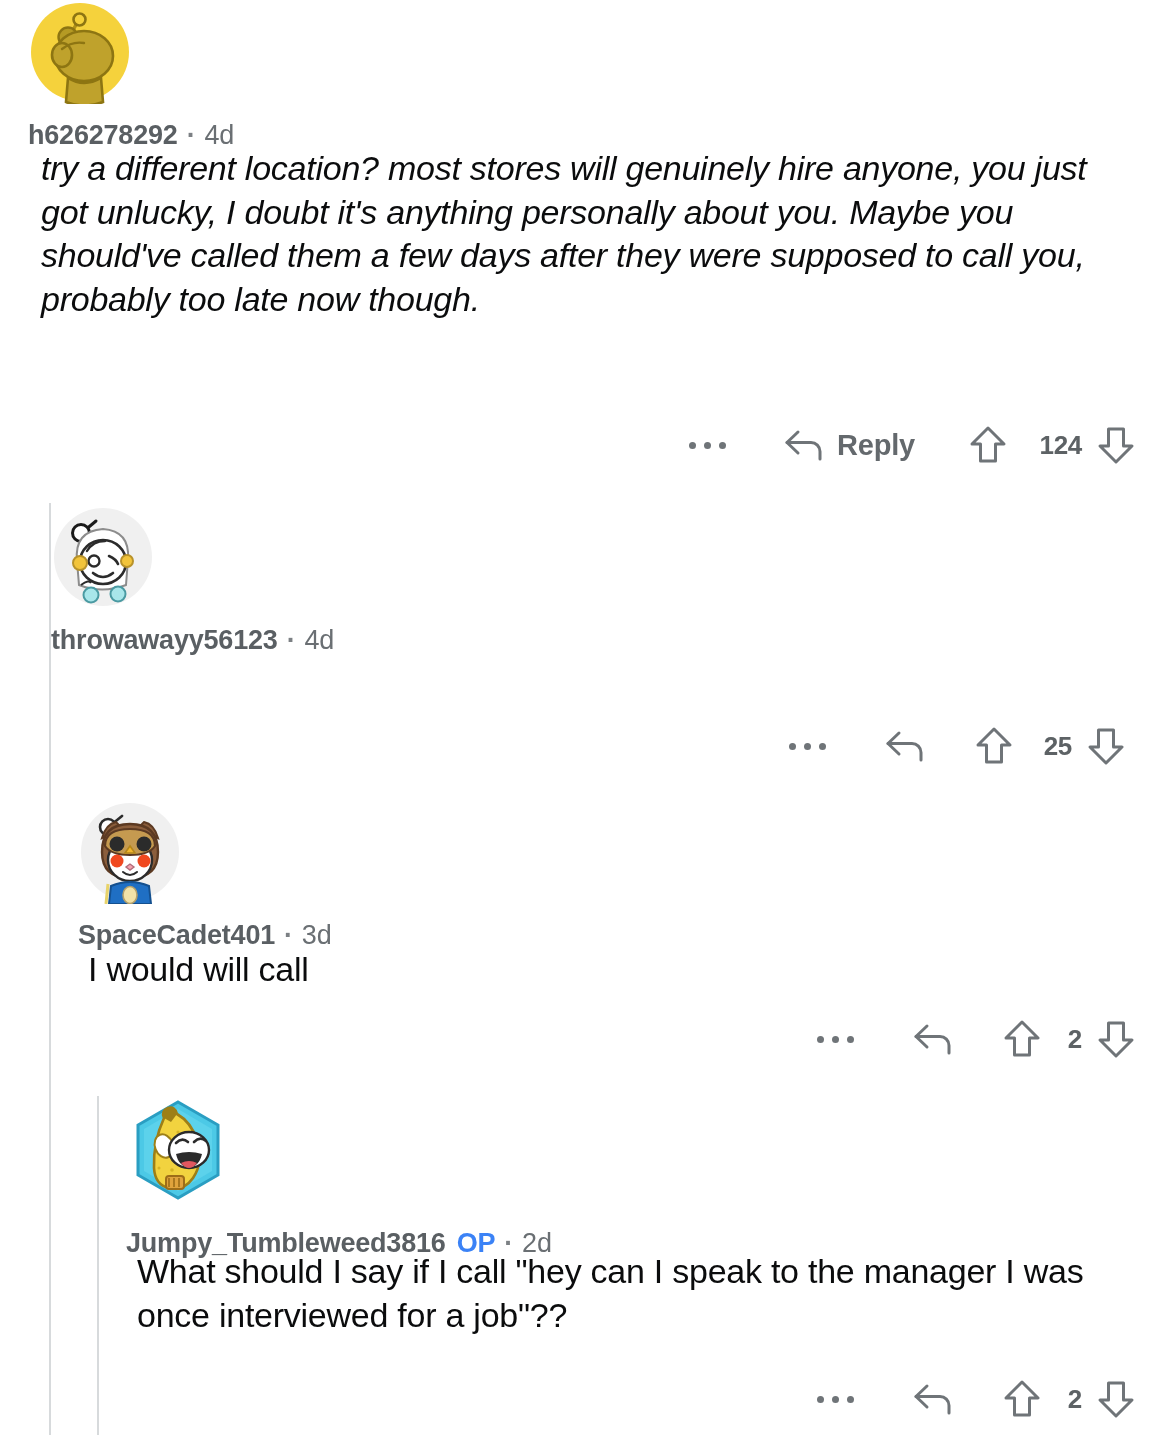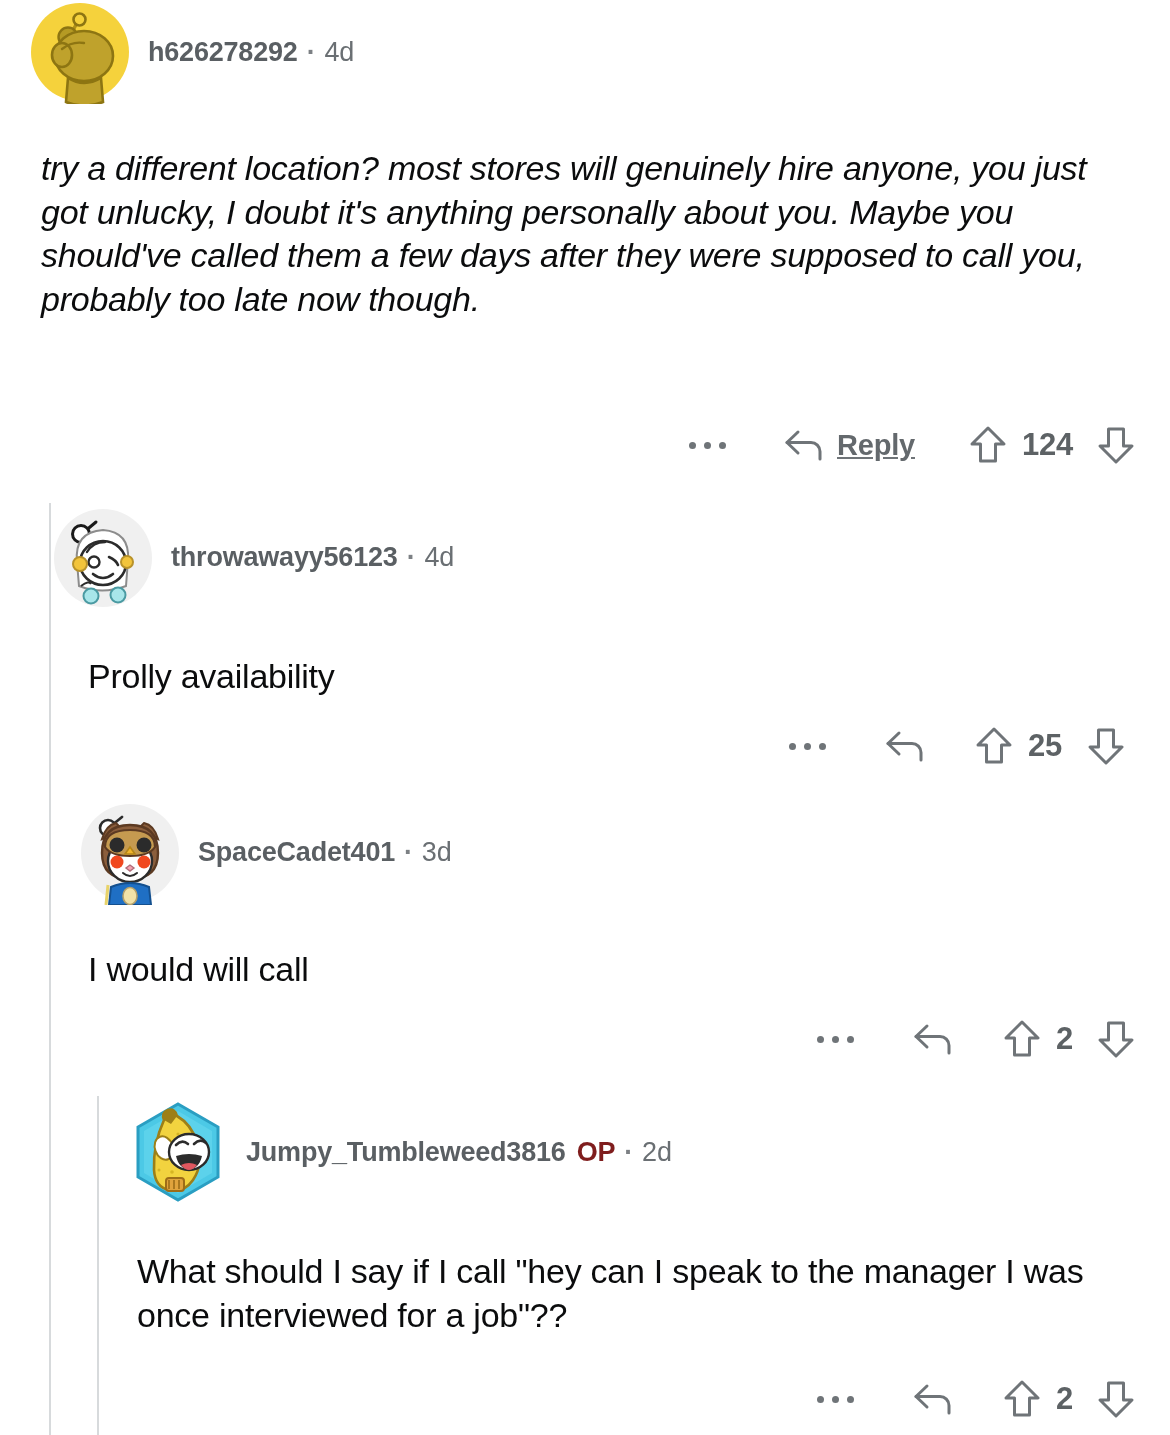--- a/index.html
+++ b/index.html
@@ -21,22 +21,22 @@
     width: 1170px;
   }
 
   
   .comment {
     position: relative;
   }
 
   .c-header {
     display: flex;
-    align-items: center;
     gap: 16px;
+    flex-direction: column;
   }
 
   .avatar {
     position: relative;
     flex: 0 0 auto;
     border-radius: 50%;
     overflow: visible;
   }
 
   .c-meta {
@@ -44,22 +44,23 @@
     font-weight: 700;
     color: #5a5f63;
     letter-spacing: -0.2px;
     white-space: nowrap;
     display: flex;
     align-items: baseline;
     gap: 0;
   }
   .op-badge {
     font-weight: 700;
-    color: #7f1d1d;
+    color: #3b82f6;
     margin-left: 11px;
+    margin-top: 10px;
   }
   .dot-sep {
     font-weight: 700;
     color: #7c8084;
     margin: 0 9px;
   }
   .c-time {
     font-weight: 400;
     color: #6a6f73;
   }
@@ -103,25 +104,25 @@
     font-size: 29px;
     font-weight: 700;
     color: #64696d;
     letter-spacing: -0.2px;
   }
   .vote-group {
     display: flex;
     align-items: center;
   }
   .vote-count {
-    font-size: 31px;
+    font-size: 26px;
     font-weight: 700;
     color: #5d6265;
     letter-spacing: -0.3px;
-    text-align: left;
+    text-align: right;
   }
 
   svg { display: block; }
 
   
   .thread-line {
     position: absolute;
     width: 2px;
     background: #d7dadc;
   }
@@ -159,21 +160,21 @@
     </div>
 
     <div class="c-body" style="position:absolute; left:41px; top:147px; width:1085px;font-style:italic;">try a different location? most stores will genuinely hire anyone, you just got unlucky, I doubt it's anything personally about you. Maybe you should've called them a few days after they were supposed to call you, probably too late now though.</div>
 
     <div class="actions" style="position:absolute; left:0; top:424px; width:1170px; padding-right:34px; box-sizing:border-box;">
       <div class="act ellipsis-btn" style="gap:8px; margin-right:57px;">
         <i></i>
         <i></i>
         <i></i>
       </div>
-      <div class="act reply-btn" style="margin-right:53px;text-decoration:underline;">
+      <div class="act reply-btn" style="margin-right:53px;">
         <span>
           <svg width="42" height="34" viewBox="0 0 42 34">
             <path d="M15 4 L4 14.5 L15 25" fill="none" stroke="#6f7478" stroke-width="3" stroke-linecap="round" stroke-linejoin="round"></path>
             <path d="M4 14.5 H28 a9 9 0 0 1 9 9 V31" fill="none" stroke="#6f7478" stroke-width="3" stroke-linecap="round" stroke-linejoin="round"></path>
           </svg>
         </span>
         <span class="reply-label">Reply</span>
       </div>
       <div class="vote-group">
         <span style="margin-right:14px;">
@@ -214,21 +215,20 @@
           <circle cx="67" cy="89" r="7.5" fill="#a8e6ea" stroke="#4a9aa2" stroke-width="2"></circle>
         </svg>
       </div>
       <div class="c-meta">
         <span>throwawayy56123</span>
         <span class="dot-sep">·</span>
         <span class="c-time">4d</span>
       </div>
     </div>
 
-    <div class="c-body" style="position:absolute; left:88px; top:150px; width:1000px;">Prolly availability</div>
 
     <div class="actions" style="position:absolute; left:0; top:220px; width:1170px; padding-right:44px; box-sizing:border-box;">
       <div class="act ellipsis-btn" style="gap:8px; margin-right:58px;">
         <i></i>
         <i></i>
         <i></i>
       </div>
       <div class="act reply-btn" style="margin-right:48px;">
         <span>
           <svg width="42" height="34" viewBox="0 0 42 34">

